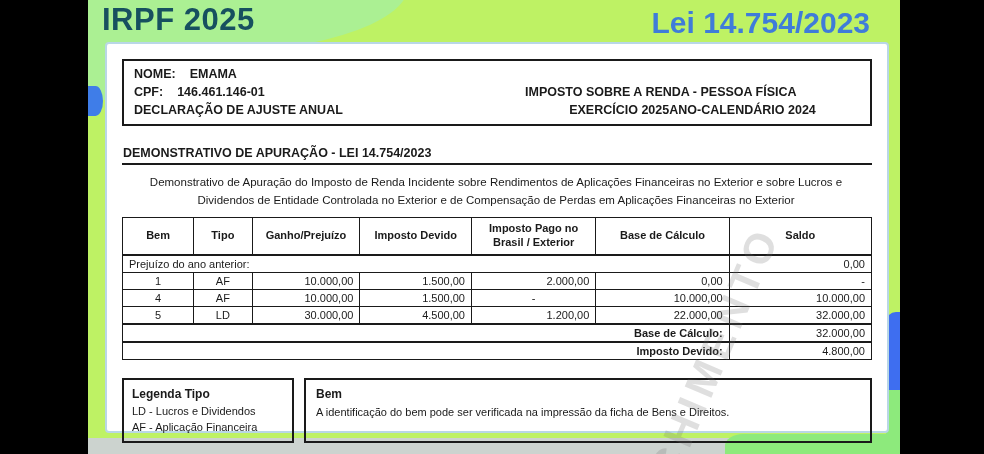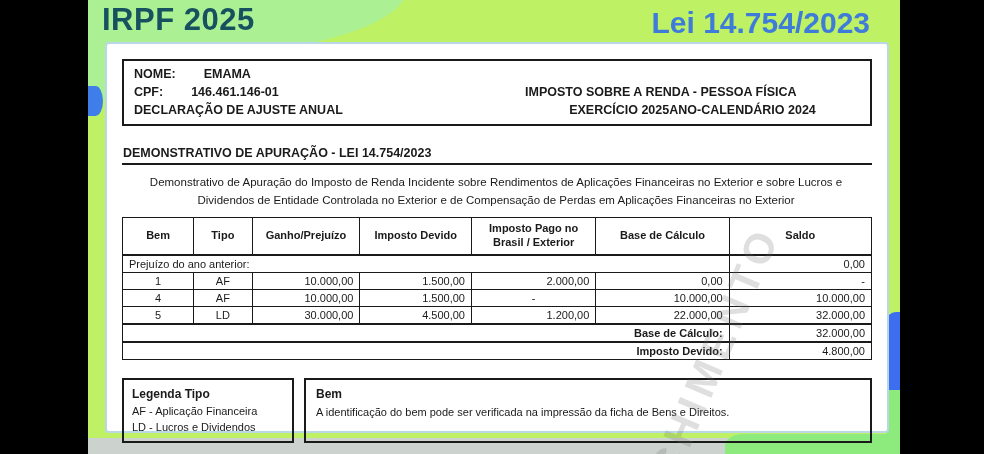--- a/index.html
+++ b/index.html
@@ -23,21 +23,21 @@
   .brand-row{position:absolute;left:0;top:0;width:100%;height:42px;}
   .brand-title{position:absolute;left:14px;top:2px;font-size:31px;font-weight:bold;
                color:#17505f;letter-spacing:.5px;}
   .law-ref{position:absolute;right:30px;top:6px;font-size:30px;font-weight:bold;color:#3f7cd9;}
 
   .card{position:absolute;left:17px;top:42px;width:784px;height:391px;background:#fff;
         border:2px solid #b9d7e6;border-radius:4px;box-sizing:border-box;padding:15px 15px 0 15px;}
 
   .id-box{border:2px solid #1a1a1a;display:flex;justify-content:space-between;
           padding:4px 10px 5px 10px;font-size:12.5px;font-weight:bold;line-height:1.45;}
-  .id-left .row{display:flex;gap:28px;}
+  .id-left .row{display:flex;gap:14px;}
   .id-right{width:335px;padding-top:18px;}
   .id-right .yr-row{display:flex;justify-content:center;}
 
   .section-title{font-size:12.5px;font-weight:bold;padding:20px 1px 3px 1px;
                  border-bottom:2px solid #1a1a1a;}
 
   .description{font-size:11.5px;font-weight:normal;text-align:center;margin:9px 6px 8px 4px;line-height:1.5;}
 
   table.apuracao{width:100%;border-collapse:collapse;font-size:11px;}
   table.apuracao col.c0{width:9.5%}  table.apuracao col.c1{width:7.8%}
@@ -171,22 +171,22 @@
           <tr class="total-row">
             <td class="lbl-bold" colspan="6">Imposto Devido:</td>
             <td class="num">4.800,00</td>
           </tr>
         </tbody>
       </table>
 
       <div class="bottom-boxes">
         <div class="legend-box">
           <div class="legend-title">Legenda Tipo</div>
+          <div>LD - Lucros e Dividendos</div>
           <div>AF - Aplicação Financeira</div>
-          <div>LD - Lucros e Dividendos</div>
         </div>
         <div class="bem-box">
           <div class="bem-title">Bem</div>
           <div>A identificação do bem pode ser verificada na impressão da ficha de Bens e Direitos.</div>
         </div>
       </div>
 
       <div class="watermark">CHIMENTO</div>
     </div>
   </div>

